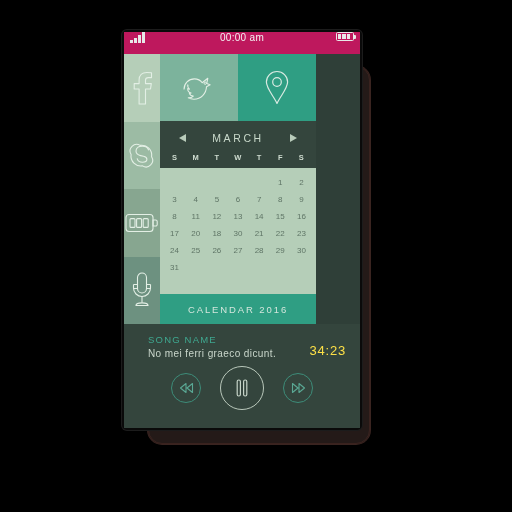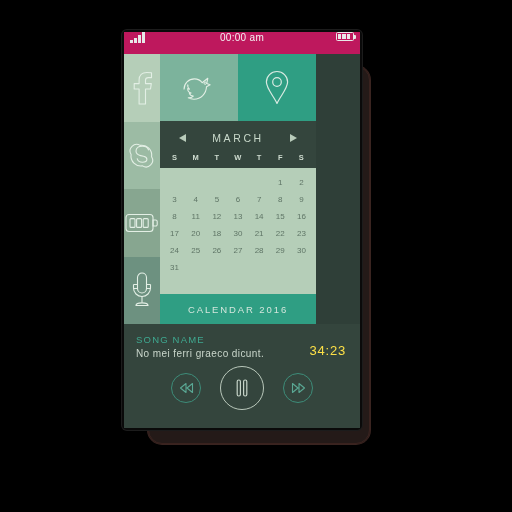--- a/index.html
+++ b/index.html
@@ -104,21 +104,21 @@
     height:30px; background:#2f9e83; display:flex;
     align-items:center; justify-content:center;text-align:center;
   }
   #cal-footer span {
     font-size:9.5px; color:#d3e6dc; letter-spacing:1.9px;
   }
 
   
   #player {
     height:104px; background:#34453d; position:relative;
-    padding:10px 12px 0 12px;
+    padding:10px 12px 0 24px;
   }
   #song-name {
     font-size:9.5px; color:#3fa890; letter-spacing:1.2px; margin-bottom:3px;
   }
   #song-sub { font-size:10px; color:#c9d6cb; letter-spacing:.4px; }
   #song-time {
     position:absolute; right:14px; top:19px;
     font-size:13px; color:#fde047; letter-spacing:.8px;
   }
   #controls {

